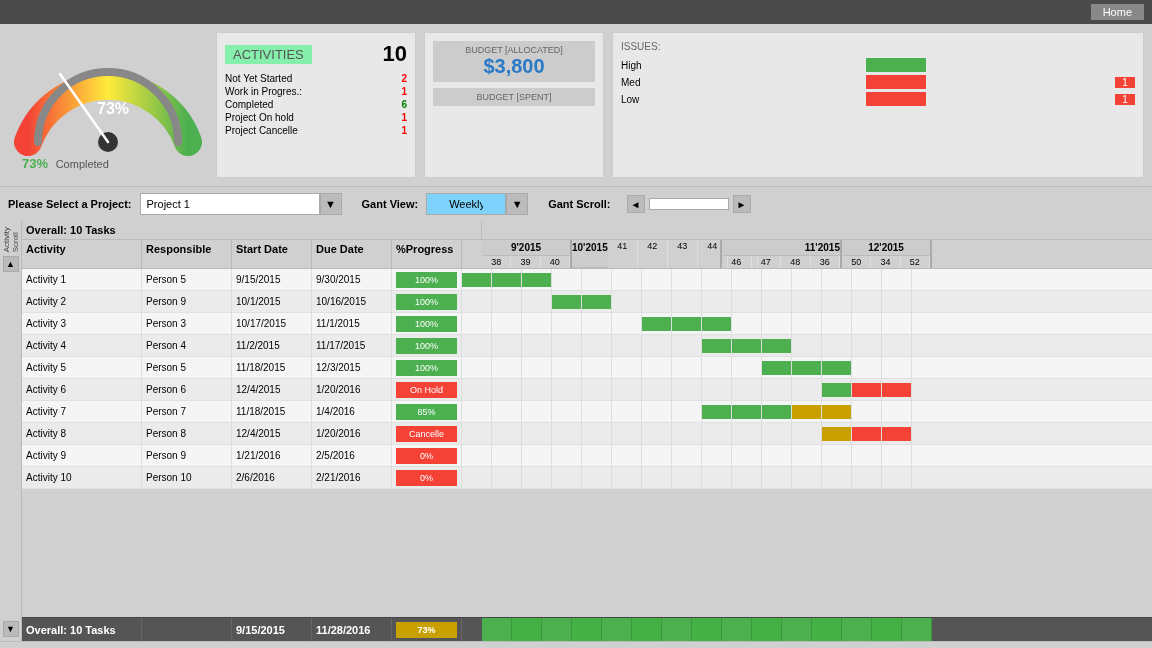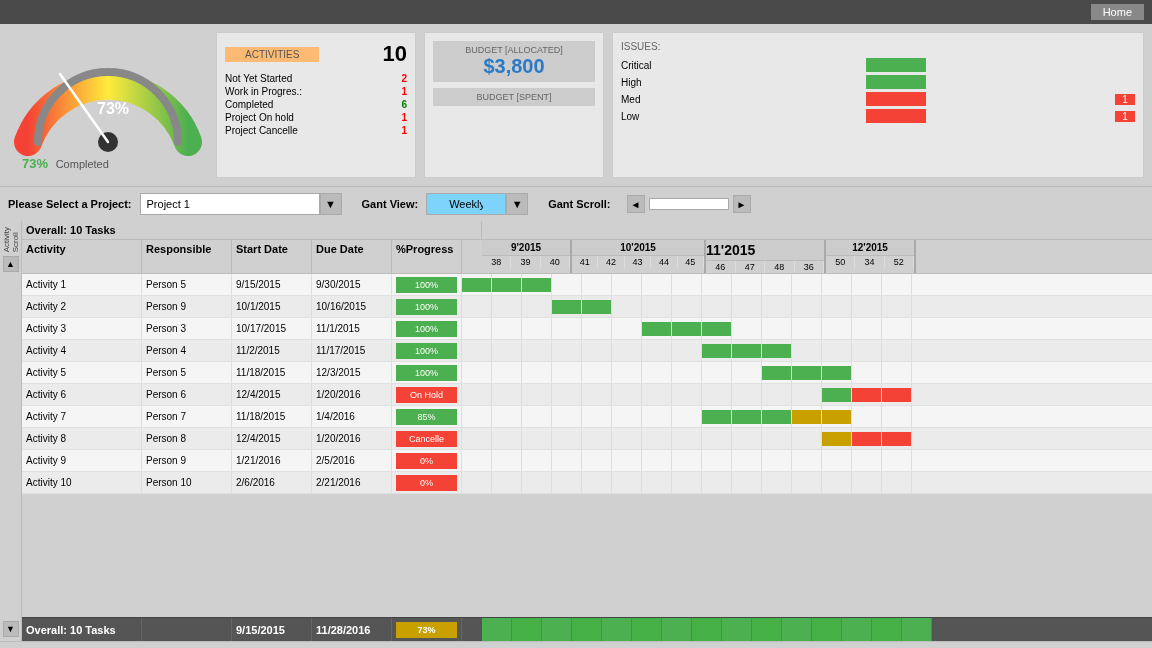--- a/index.html
+++ b/index.html
@@ -14,21 +14,21 @@
 
     
     .gauge-container { width: 200px; position: relative; }
     .gauge-svg { width: 200px; height: 130px; }
     .gauge-label { color: #4CAF50; font-size: 13px; font-weight: bold; margin-top: -8px; padding-left: 10px; }
     .gauge-label span { color: #555; font-size: 11px; font-weight: normal; margin-left: 4px; }
 
     
     .activities-panel { background: #e8e8e8; border: 1px solid #ccc; padding: 8px; width: 200px; }
     .activities-header { display: flex; justify-content: space-between; align-items: center; margin-bottom: 6px; }
-    .activities-title { background: #fdba74; color: #555; padding: 2px 20px; font-size: 10px; }
+    .activities-title { background: #86efac; color: #555; padding: 2px 8px; font-size: 13px; }
     .activities-count { font-size: 22px; font-weight: bold; }
     .activity-row { display: flex; justify-content: space-between; margin-bottom: 2px; font-size: 10px; }
     .activity-num-red { color: red; font-weight: bold; }
     .activity-num-green { color: green; font-weight: bold; }
 
     
     .budget-panel { background: #e8e8e8; border: 1px solid #ccc; padding: 8px; width: 180px; display: flex; flex-direction: column; gap: 6px; }
     .budget-box { background: #ccc; padding: 4px; text-align: center; }
     .budget-label { font-size: 9px; color: #666; text-transform: uppercase; }
     .budget-value { font-size: 20px; font-weight: bold; color: #2a7ac7; }
@@ -187,25 +187,20 @@
       <div class="budget-value">$3,800</div>
     </div>
     <div class="budget-box">
       <div class="budget-label">BUDGET [SPENT]</div>
     </div>
   </div>
 
   <div class="issues-panel">
     <div class="issues-title">ISSUES:</div>
     <div class="issue-row">
-      <span class="issue-label">Critical</span>
-      <div class="issue-bar issue-bar-green"></div>
-      <span class="issue-count-empty"></span>
-    </div>
-    <div class="issue-row">
       <span class="issue-label">High</span>
       <div class="issue-bar issue-bar-green"></div>
       <span class="issue-count-empty"></span>
     </div>
     <div class="issue-row">
       <span class="issue-label">Med</span>
       <div class="issue-bar issue-bar-red"></div>
       <span class="issue-count">1</span>
     </div>
     <div class="issue-row">
@@ -262,33 +257,33 @@
 
         <div style="display:flex; flex-direction:column; border-right:2px solid #aaa; width:90px;">
           <div style="text-align:center; font-size:10px; font-weight:bold; padding:2px 0; background:#ccc; border-bottom:1px solid #bbb;">9'2015</div>
           <div style="display:flex;">
             <div class="week-cell">38</div>
             <div class="week-cell">39</div>
             <div class="week-cell">40</div>
           </div>
         </div>
 
-        <div style="display:flex; flex-direction:column; border-right:2px solid #aaa; width:134px;">
+        <div style="display:flex; flex-direction:row; border-right:2px solid #aaa; width:150px;">
           <div style="text-align:center; font-size:10px; font-weight:bold; padding:2px 0; background:#ccc; border-bottom:1px solid #bbb;">10'2015</div>
           <div style="display:flex;">
             <div class="week-cell">41</div>
             <div class="week-cell">42</div>
             <div class="week-cell">43</div>
             <div class="week-cell">44</div>
             <div class="week-cell">45</div>
           </div>
         </div>
 
         <div style="display:flex; flex-direction:column; border-right:2px solid #aaa; width:120px;">
-          <div style="text-align:left; font-size:14px; font-weight:bold; padding:2px 0; background:#ccc; border-bottom:1px solid #bbb;">11'2015</div>
+          <div style="text-align:right; font-size:10px; font-weight:bold; padding:2px 0; background:#ccc; border-bottom:1px solid #bbb;">11'2015</div>
           <div style="display:flex;">
             <div class="week-cell">46</div>
             <div class="week-cell">47</div>
             <div class="week-cell">48</div>
             <div class="week-cell">36</div>
           </div>
         </div>
 
         <div style="display:flex; flex-direction:column; border-right:2px solid #aaa; width:90px;">
           <div style="text-align:center; font-size:10px; font-weight:bold; padding:2px 0; background:#ccc; border-bottom:1px solid #bbb;">12'2015</div>

